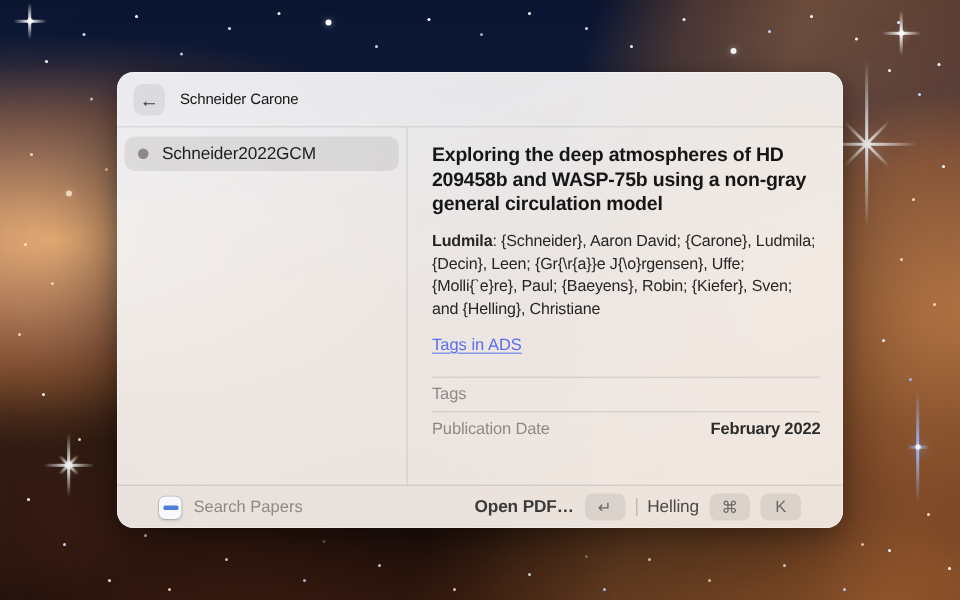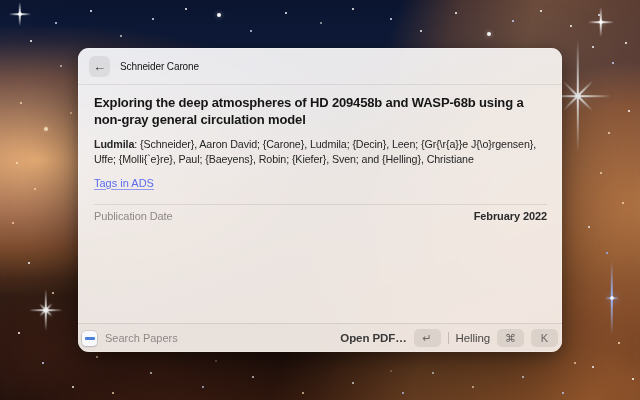--- a/index.html
+++ b/index.html
@@ -77,21 +77,21 @@
   .authors b{font-weight:700;}
   .adslink{margin-top:9px;align-self:flex-start;font-size:11px;color:#5a6cf0;
     text-decoration:underline;text-decoration-color:rgba(90,108,240,.65);text-underline-offset:2px;cursor:default;}
   .meta{margin-top:15px;}
   .mrow{display:flex;justify-content:space-between;align-items:center;height:22px;
     border-top:1px solid rgba(0,0,0,.09);font-size:11px;}
   .mlabel{color:#8e8987;letter-spacing:-.1px;}
   .mvalue{color:#2b2b2b;font-weight:600;letter-spacing:-.1px;}
 
   .ftr{height:28px;flex:0 0 28px;border-top:1px solid rgba(0,0,0,.09);display:flex;align-items:center;
-    gap:8px;padding:0 4px;background:rgba(0,0,0,.012);}
+    gap:8px;padding:0 28px;background:rgba(0,0,0,.012);}
   .ext-icon{width:15px;height:15px;border-radius:4px;background:#f8f9fc;position:relative;flex:0 0 15px;
     box-shadow:0 0 0 .5px rgba(0,0,0,.18),0 1px 2px rgba(0,0,0,.12);}
   .ext-icon::before{content:"";position:absolute;left:2.5px;right:2.5px;top:6px;height:3px;border-radius:1px;
     background:#4d7fd8;}
   .ftr-app{font-size:11px;color:#8e8987;}
   .ftr-right{margin-left:auto;display:flex;align-items:center;gap:7px;text-align:right;}
   .primary{font-size:11.5px;font-weight:600;color:#3a3a3a;letter-spacing:-.1px;}
   .key{min-width:21px;height:18px;padding:0 3px;border-radius:5px;background:rgba(0,0,0,.075);
     color:#6b6765;font-size:11px;display:flex;align-items:center;justify-content:center;}
   .vdiv{width:1px;height:12px;background:rgba(0,0,0,.18);}
@@ -142,29 +142,39 @@
 
     <div class="hdr">
       <div class="back">
         <span>←</span>
       </div>
       <div class="hdr-title">Schneider Carone</div>
     </div>
 
     <div class="main">
 
+      <div class="side">
+        <div class="item sel">
+          <span class="bullet"></span>
+          <span>Schneider2022GCM</span>
+        </div>
+      </div>
 
       <div class="detail">
-        <div class="ptitle">Exploring the deep atmospheres of HD 209458b and WASP-68b using a non-gray general circulation model</div>
+        <div class="ptitle">Exploring the deep atmospheres of HD 209458b and WASP-75b using a non-gray general circulation model</div>
         <div class="authors">
           <b>Ludmila</b><span>: {Schneider}, Aaron David; {Carone}, Ludmila; {Decin}, Leen; {Gr{\r{a}}e J{\o}rgensen}, Uffe; {Molli{`e}re}, Paul; {Baeyens}, Robin; {Kiefer}, Sven; and {Helling}, Christiane</span>
         </div>
         <span class="adslink">Tags in ADS</span>
 
         <div class="meta">
+          <div class="mrow">
+            <span class="mlabel">Tags</span>
+            <span class="mvalue"></span>
+          </div>
           <div class="mrow">
             <span class="mlabel">Publication Date</span>
             <span class="mvalue">February 2022</span>
           </div>
         </div>
       </div>
     </div>
 
     <div class="ftr">
       <span class="ext-icon"></span>

